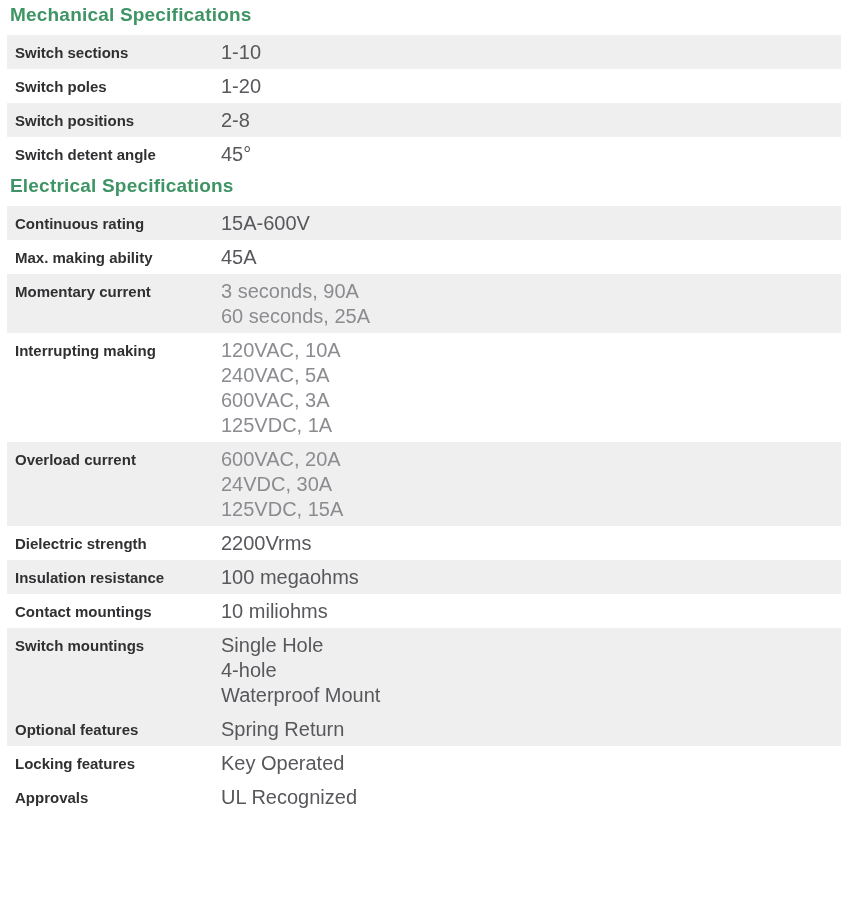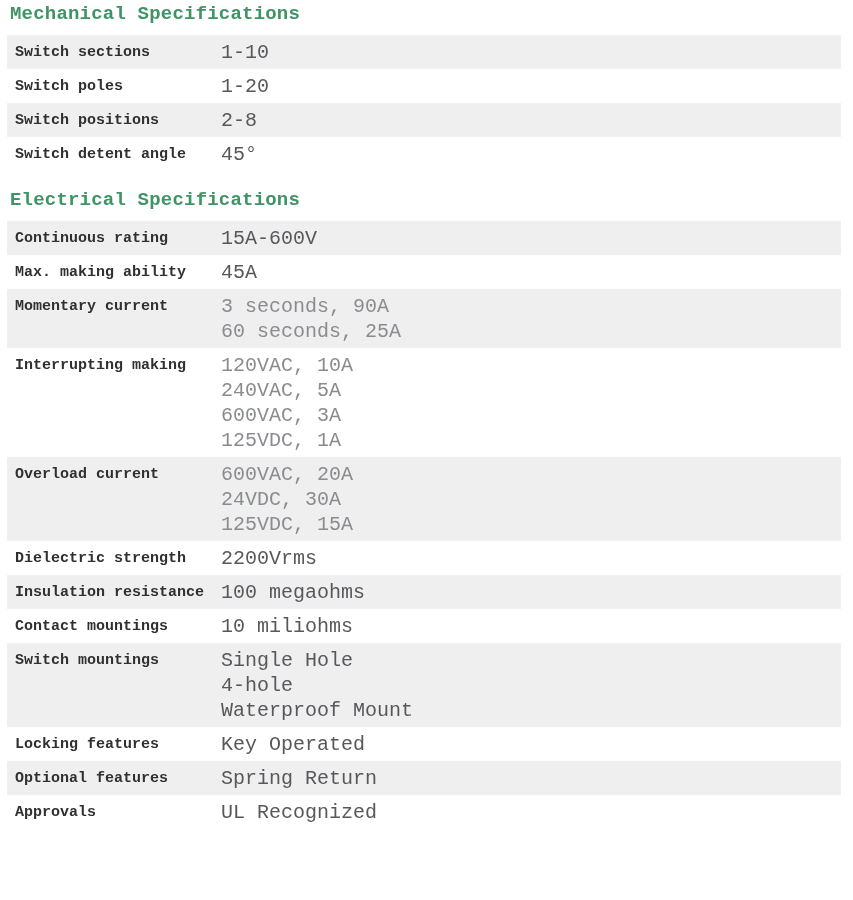--- a/index.html
+++ b/index.html
@@ -7,33 +7,31 @@
     padding: 0;
     background: #ffffff;
     font-family: "Liberation Sans", sans-serif;
   }
   .page {
     position: relative;
     width: 853px;
     height: 900px;
     overflow: hidden;
     background: #ffffff;
-    font-family: Liberation Mono, monospace;
   }
   .section-title {
     margin: 0 0 9px 10px;
     padding-top: 3px;
     font-size: 19px;
     font-weight: 700;
     line-height: 23px;
     letter-spacing: 0.2px;
     color: var(--heading-color, #3e9464);
   }
   .section-title.second {
-    margin-top: 15px;
   }
   .spec-table {
     margin-left: 7px;
     width: 834px;
   }
   .spec-row {
     display: flex;
     align-items: flex-start;
     padding: 4.5px 0;
     background: #ffffff;
@@ -153,30 +151,30 @@
           </div>
         </div>
         <div class="spec-row alt">
           <div class="spec-label">Switch mountings</div>
           <div class="spec-values">
             <div class="value-line">Single Hole</div>
             <div class="value-line">4-hole</div>
             <div class="value-line">Waterproof Mount</div>
           </div>
         </div>
+        <div class="spec-row alt">
+          <div class="spec-label">Optional features</div>
+          <div class="spec-values">
+            <div class="value-line">Spring Return</div>
+          </div>
+        </div>
         <div class="spec-row">
           <div class="spec-label">Locking features</div>
           <div class="spec-values">
             <div class="value-line">Key Operated</div>
-          </div>
-        </div>
-        <div class="spec-row alt">
-          <div class="spec-label">Optional features</div>
-          <div class="spec-values">
-            <div class="value-line">Spring Return</div>
           </div>
         </div>
         <div class="spec-row">
           <div class="spec-label">Approvals</div>
           <div class="spec-values">
             <div class="value-line">UL Recognized</div>
           </div>
         </div>
       </div>
     </div>

